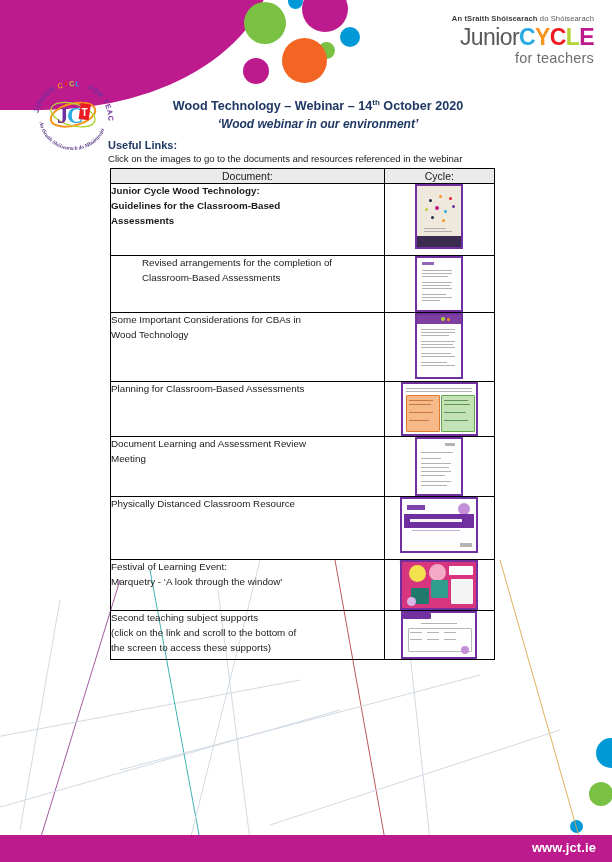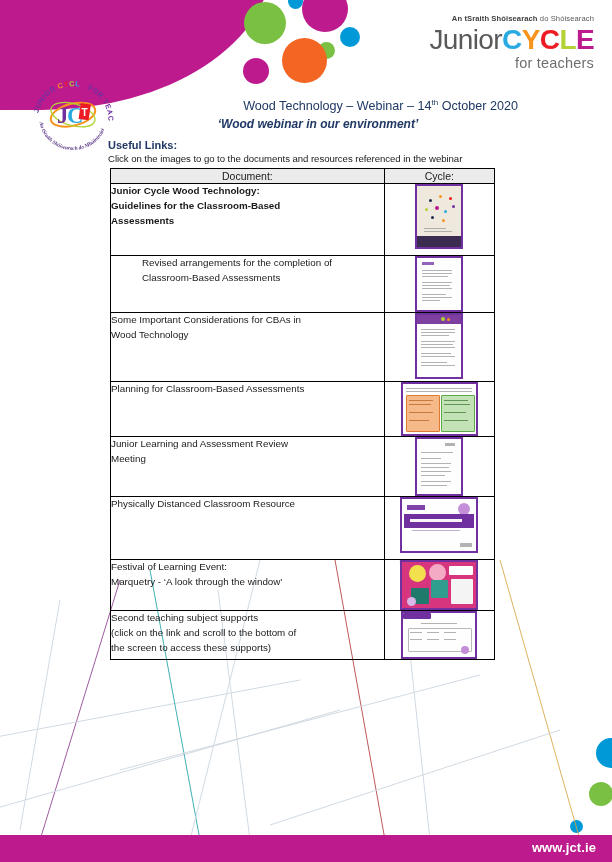--- a/index.html
+++ b/index.html
@@ -56,21 +56,21 @@
   }
   .brand-tag {
     font-size: 7.6px;
     color: #58595b;
     letter-spacing: .1px;
     white-space: nowrap;
     margin-bottom: 3px;
   }
   .brand-tag b { font-weight: 700; color: #404042; }
   .brand-word {
-    font-size: 28px;
+    font-size: 23px;
     font-weight: 700;
     line-height: 1;
     letter-spacing: -.6px;
     white-space: nowrap;
   }
   .brand-word .jr { color: #58595b; font-weight: 400; }
   .brand-sub {
     font-size: 14.5px;
     color: #6d6e71;
     line-height: 1.1;
@@ -90,25 +90,24 @@
   
   .title-block {
     position: absolute;
     left: 118px;
     top: 98px;
     width: 400px;
     text-align: center;
   }
   .doc-title {
     font-size: 12.6px;
-    font-weight: 400;
+    font-weight: 700;
     color: #1f3864;
     line-height: 1.35;
     white-space: nowrap;
-    text-align: right;
   }
   .doc-title sup { font-size: 8px; vertical-align: super; }
   .doc-subtitle {
     font-size: 12px;
     font-weight: 700;
     font-style: italic;
     color: #1f3864;
     line-height: 1.4;
     margin-top: 1px;
   }
@@ -401,21 +400,21 @@
           <span class="tl" style="left:6px;top:36px;width:20px;background:#b5662a"></span>
           <span class="tl" style="left:41px;top:16px;width:24px;background:#3f7a34"></span>
           <span class="tl" style="left:41px;top:20px;width:26px;background:#3f7a34"></span>
           <span class="tl" style="left:41px;top:28px;width:22px;background:#3f7a34"></span>
           <span class="tl" style="left:41px;top:36px;width:24px;background:#3f7a34"></span>
         </span>
       </td>
     </tr>
 
     <tr>
-      <td class="doc-cell" style="height: 58px; white-space: pre-line;">Junior Learning and Assessment Review
+      <td class="doc-cell" style="height: 58px; white-space: pre-line;">Document Learning and Assessment Review
 Meeting</td>
       <td class="link-cell">
         <span class="thumb thumb-portrait" style="height:55px">
           <span class="t-doc"></span>
           <span class="tl" style="left:28px;top:4px;width:10px;height:3px;background:#9a9a9a"></span>
           <span class="tl" style="left:4px;top:13px;width:32px"></span>
           <span class="tl" style="left:4px;top:19px;width:20px"></span>
           <span class="tl" style="left:4px;top:24px;width:30px"></span>
           <span class="tl" style="left:4px;top:28px;width:28px"></span>
           <span class="tl" style="left:4px;top:32px;width:30px"></span>

